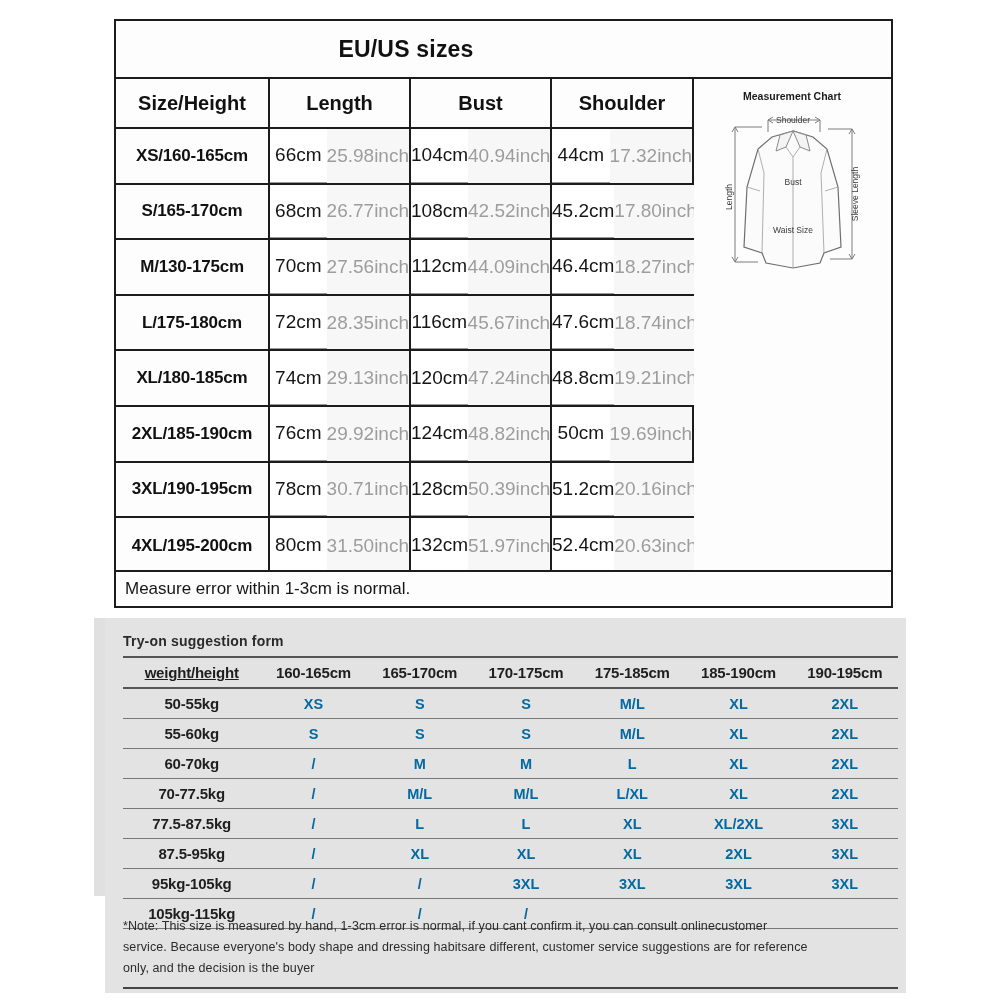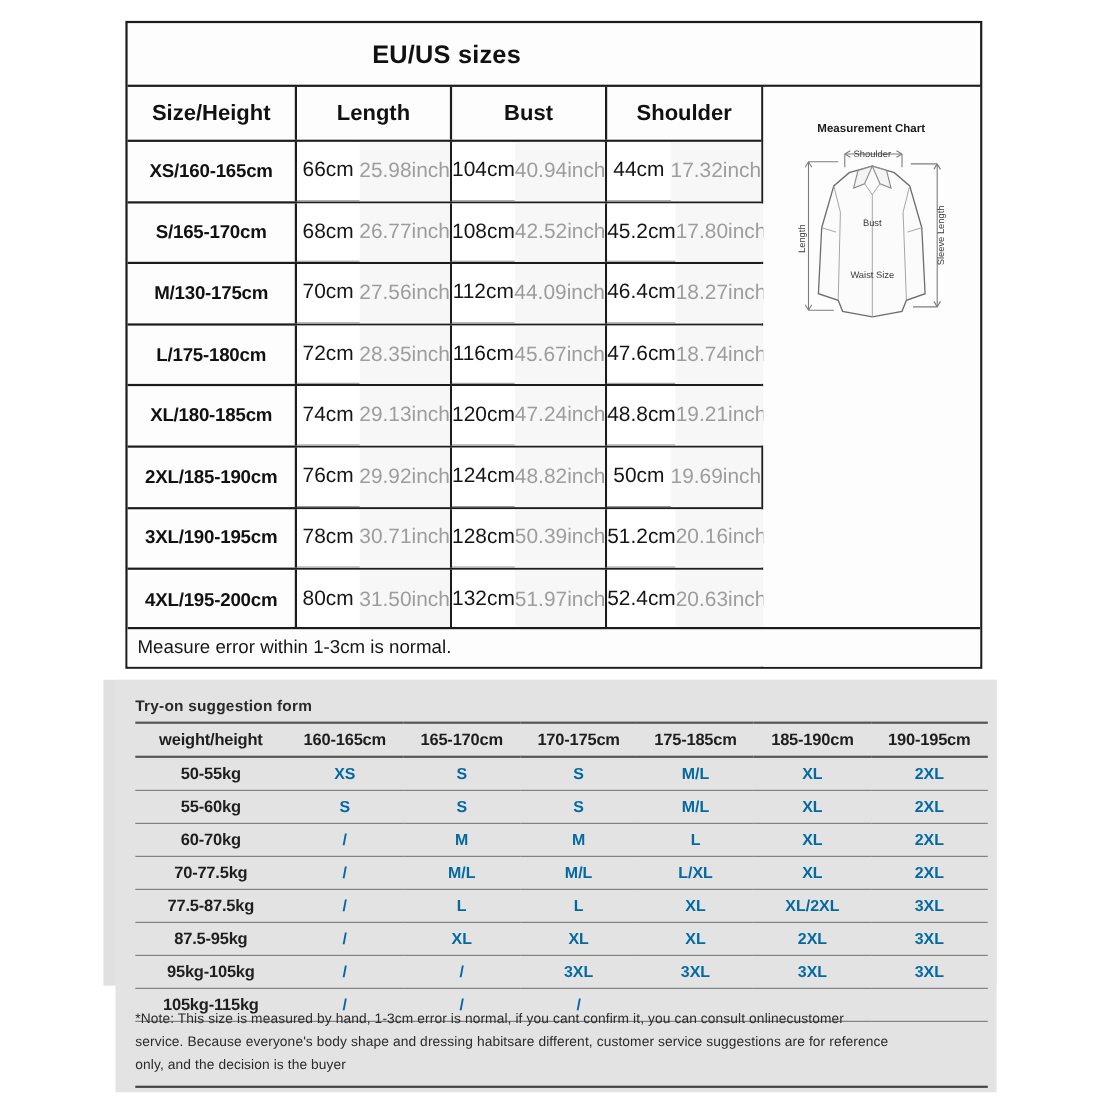--- a/index.html
+++ b/index.html
@@ -85,21 +85,21 @@
   .vin{
     flex:1;display:flex;align-items:center;justify-content:center;
     font-size:19px;color:#9d9d9d;
     box-sizing:border-box;
     background:#f7f7f7;
   }
 
   .diagram-cell{
     flex:1;
     display:flex;align-items:flex-start;justify-content:center;
-    padding-top:28px;
+    padding-top:8px;
     box-sizing:border-box;
     background:#fdfdfd;
   }
   .diagram-cell svg{display:block;}
 
   .measure-note{
     position:absolute;left:0;bottom:0;
     width:100%;height:36px;
     border-top:2px solid #1c1c1c;
     box-sizing:border-box;
@@ -139,21 +139,21 @@
     border-top:1px solid #777;
     border-bottom:1px solid #777;
   }
   .tryon-table th{
     font-weight:bold;color:#1e1e1e;
     border-top:2px solid #555;
     border-bottom:2px solid #555;
     font-size:15px;
     letter-spacing:-0.2px;
   }
-  .tryon-table th.wh{width:137px;}
+  .tryon-table th.wh{width:137px;text-decoration:underline;}
   .tryon-table th.hcol{width:106px;}
   .tryon-table td.rowlab{
     font-weight:bold;color:#1e1e1e;font-size:15px;
     letter-spacing:-0.2px;
   }
   .tryon-table td.val{color:#0369a1;font-weight:bold;}
 
   .note-wrap{
     position:absolute;left:18px;top:298px;width:775px;
   }

